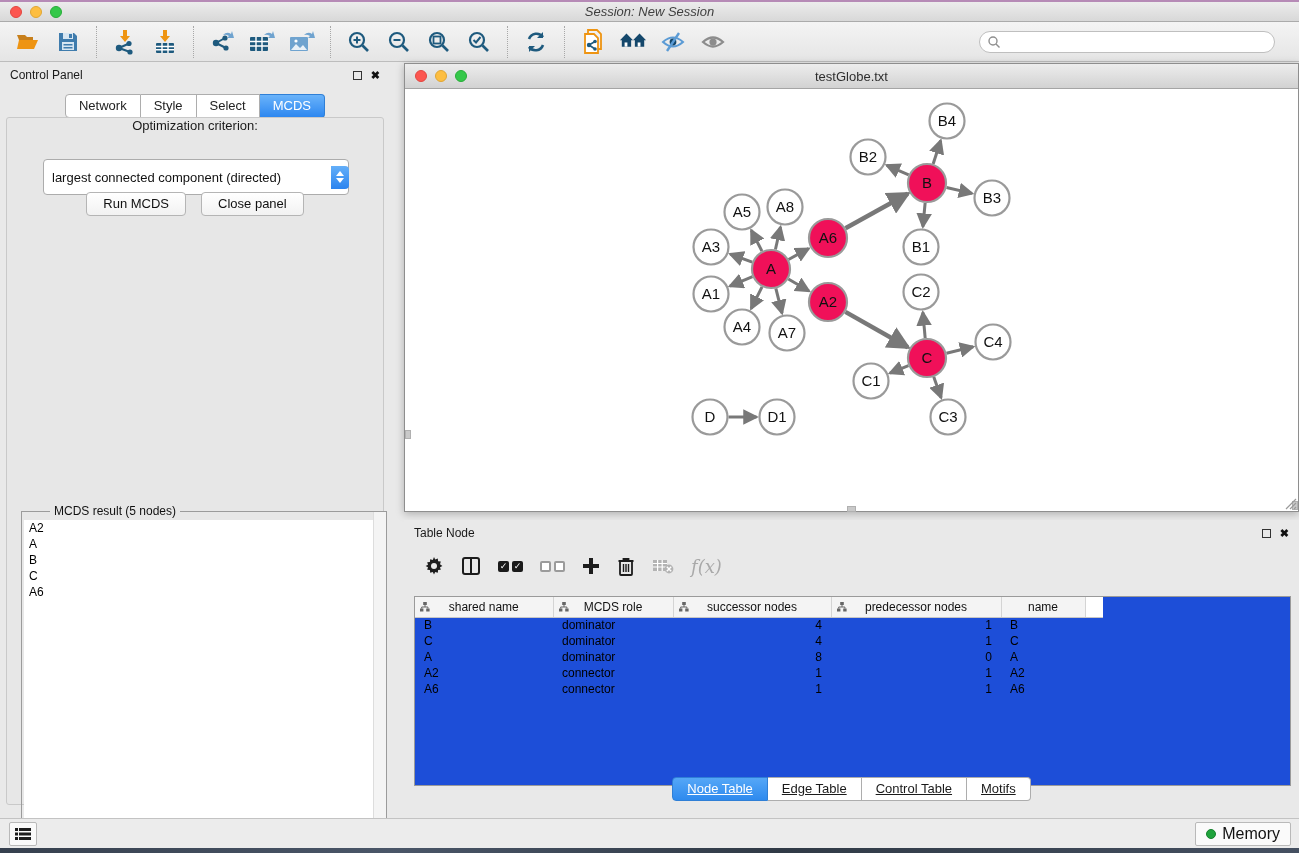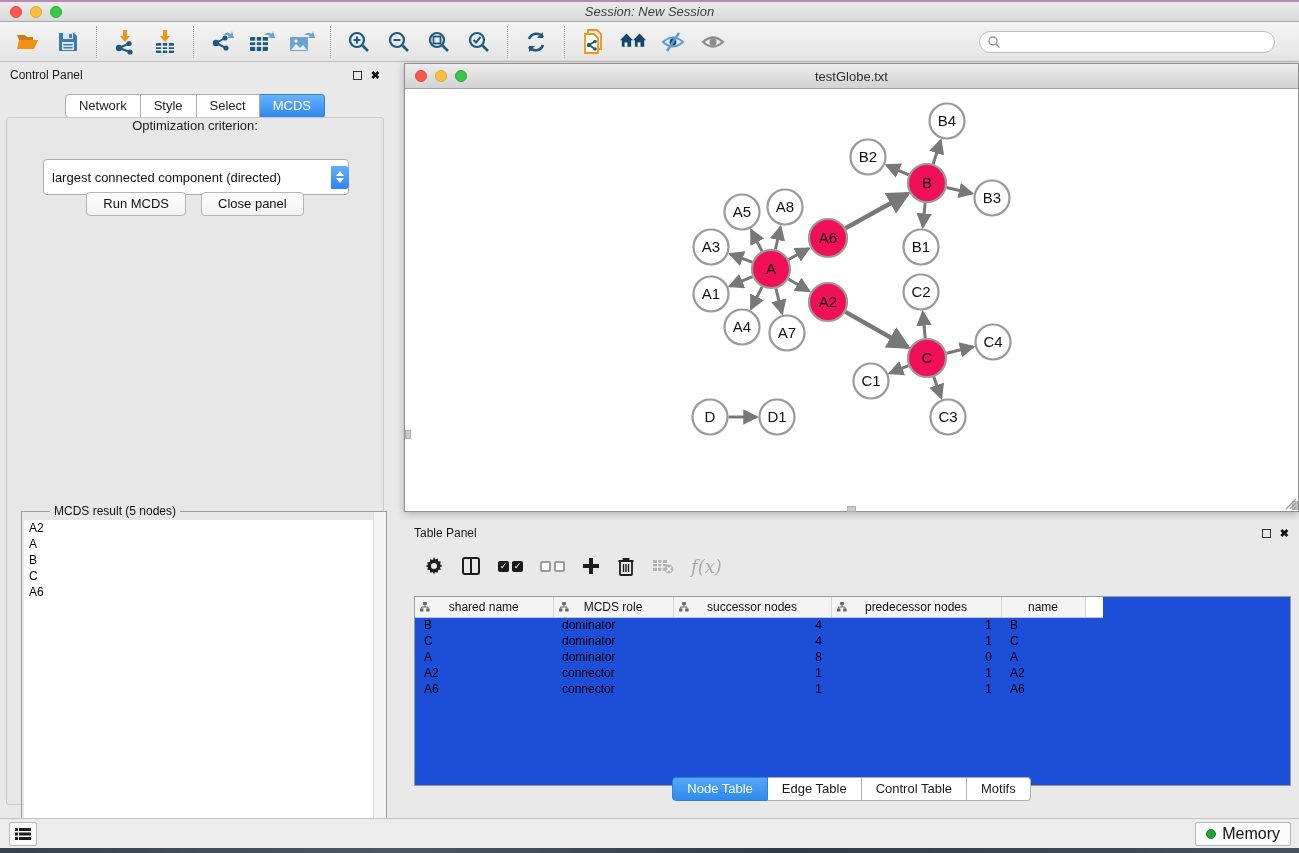--- a/index.html
+++ b/index.html
@@ -80,21 +80,21 @@
   .chk.on { background:#1A1A1A; color:#FFF; font-size:9px; line-height:11px; text-align:center; }
   .chk.off { border:2px solid #9B9B9B; background:#FFF; }
   .tbl-wrap { position:absolute; left:10px; top:76px; width:877px; height:190px; background:#1d4ed8; border:1px solid #9A9A9A; overflow:hidden; }
   .tbl { border-collapse:collapse; font-size:12px; table-layout:fixed; }
   .tbl th { height:20px; background:#F4F4F4; border-right:1px solid #D4D4D4; border-bottom:1px solid #C6C6C6;
     font-weight:normal; font-size:12px; color:#111; text-align:center; position:relative; padding:0 4px; white-space:nowrap; }
   .tbl th .hicon { position:absolute; left:5px; top:5px; }
   .tbl td { height:16px; padding:0 9px; color:#000; white-space:nowrap; }
   .tbl td.num { text-align:right; }
   .tp-tabs { position:absolute; left:0; bottom:12px; width:100%; display:flex; justify-content:center; }
-  .tp-tab { padding:3px 14px 4px; font-size:13px; background:#FFF; border:1px solid #ADADAD; border-left:none; color:#1A1A1A; }
+  .tp-tab { padding:3px 14px 4px; font-size:13px; background:#FFF; border:1px solid #ADADAD; border-left:none; color:#1A1A1A;text-decoration:underline; }
   .tp-tab:first-child { border-left:1px solid #ADADAD; border-radius:4px 0 0 4px; }
   .tp-tab:last-child { border-radius:0 4px 4px 0; }
   .tp-tab.active { background:linear-gradient(#55A7F7,#2E8AEE); color:#FFF; border-color:#2F7FD6; }
 
   
   .statusbar { position:absolute; left:0; top:818px; width:1299px; height:30px; background:#ECECEC;
     border-top:1px solid #C3C3C3; display:flex; align-items:center; }
   .sb-btn { background:#FAFAFA; border:1px solid #B9B9B9; border-radius:2px; height:24px;
     display:flex; align-items:center; justify-content:center; }
   .list-btn { width:28px; margin-left:9px; }
@@ -440,21 +440,21 @@
     <div class="scrollhint" style="left:442px; bottom:-1px; width:9px; height:6px;"></div>
     <div class="scrollhint" style="right:0; top:412px; width:6px; height:9px;"></div>
     <svg class="grip" viewBox="0 0 13 13">
         <path d="M12 2 L2 12 M12 6 L6 12 M12 10 L10 12" stroke="#9A9A9A" stroke-width="1.2"></path>
       </svg>
   </div>
 </div>
 
 <div class="table-panel">
   <div class="panel-head">
-    <span class="ptitle">Table Panel</span>
+    <span class="ptitle">Table Node</span>
     <span class="pctrls">
       <span class="float-box"></span>
       <span class="close-x">✖</span>
     </span>
   </div>
   <div class="tp-toolbar">
     <span class="tp-icon">
       <svg width="20" height="20" viewBox="0 0 20 20">
           <path d="M10 1 l1.2 2.4 2.6-.8 .3 2.7 2.7 .3 -.8 2.6 L18.4 10 l-2.4 1.2 .8 2.6 -2.7 .3 -.3 2.7 -2.6 -.8 L10 18.4 l-1.2 -2.4 -2.6 .8 -.3 -2.7 -2.7 -.3 .8 -2.6 L1.6 10 l2.4 -1.2 -.8 -2.6 2.7 -.3 .3 -2.7 2.6 .8 Z" fill="#1C1C1C"></path>
           <circle cx="10" cy="10" r="3" fill="#E9E9E9"></circle>

